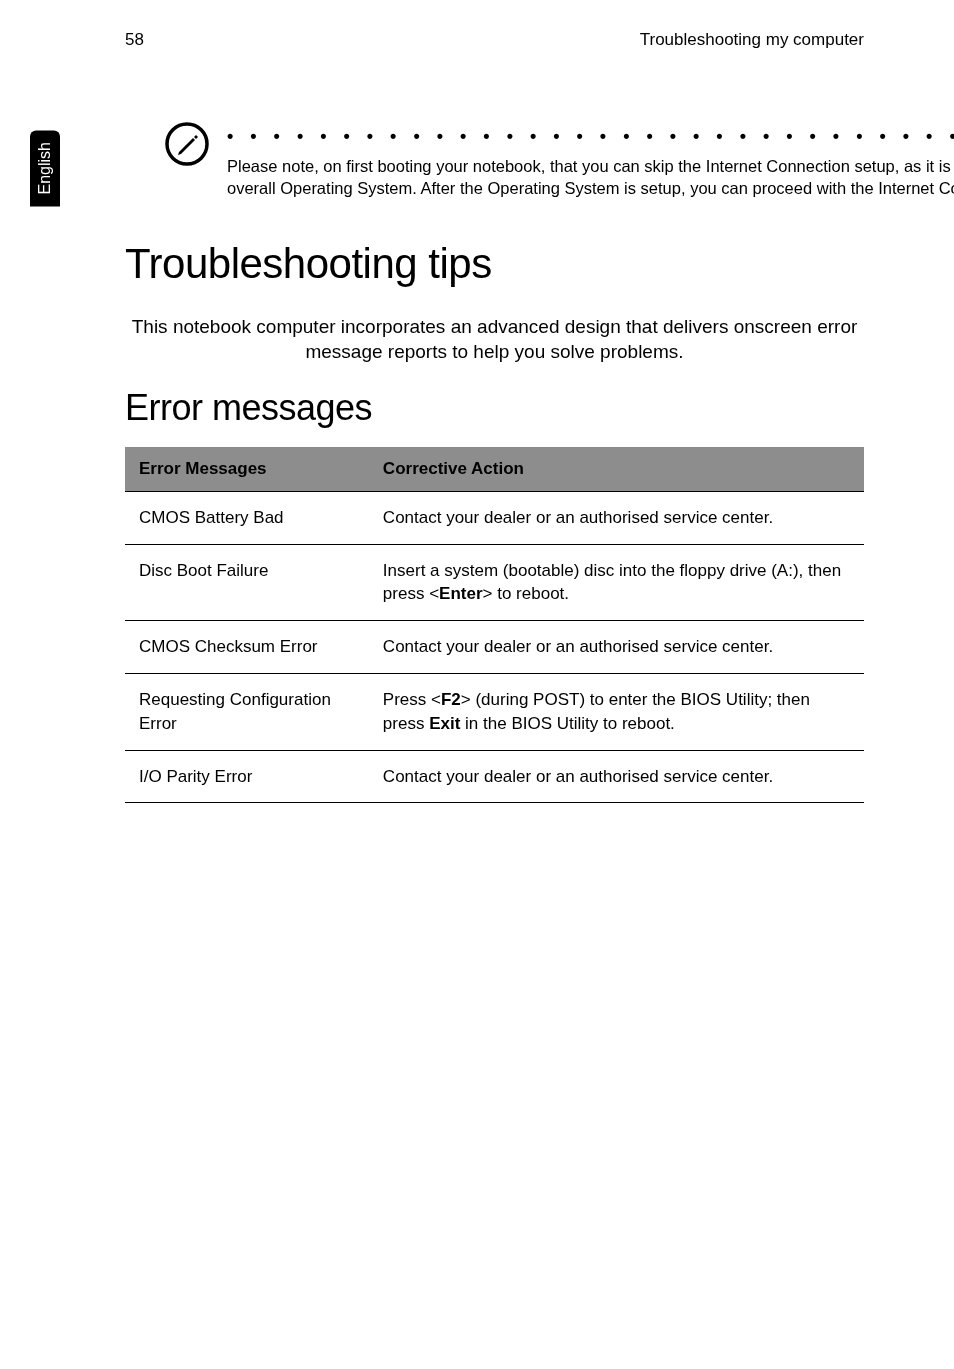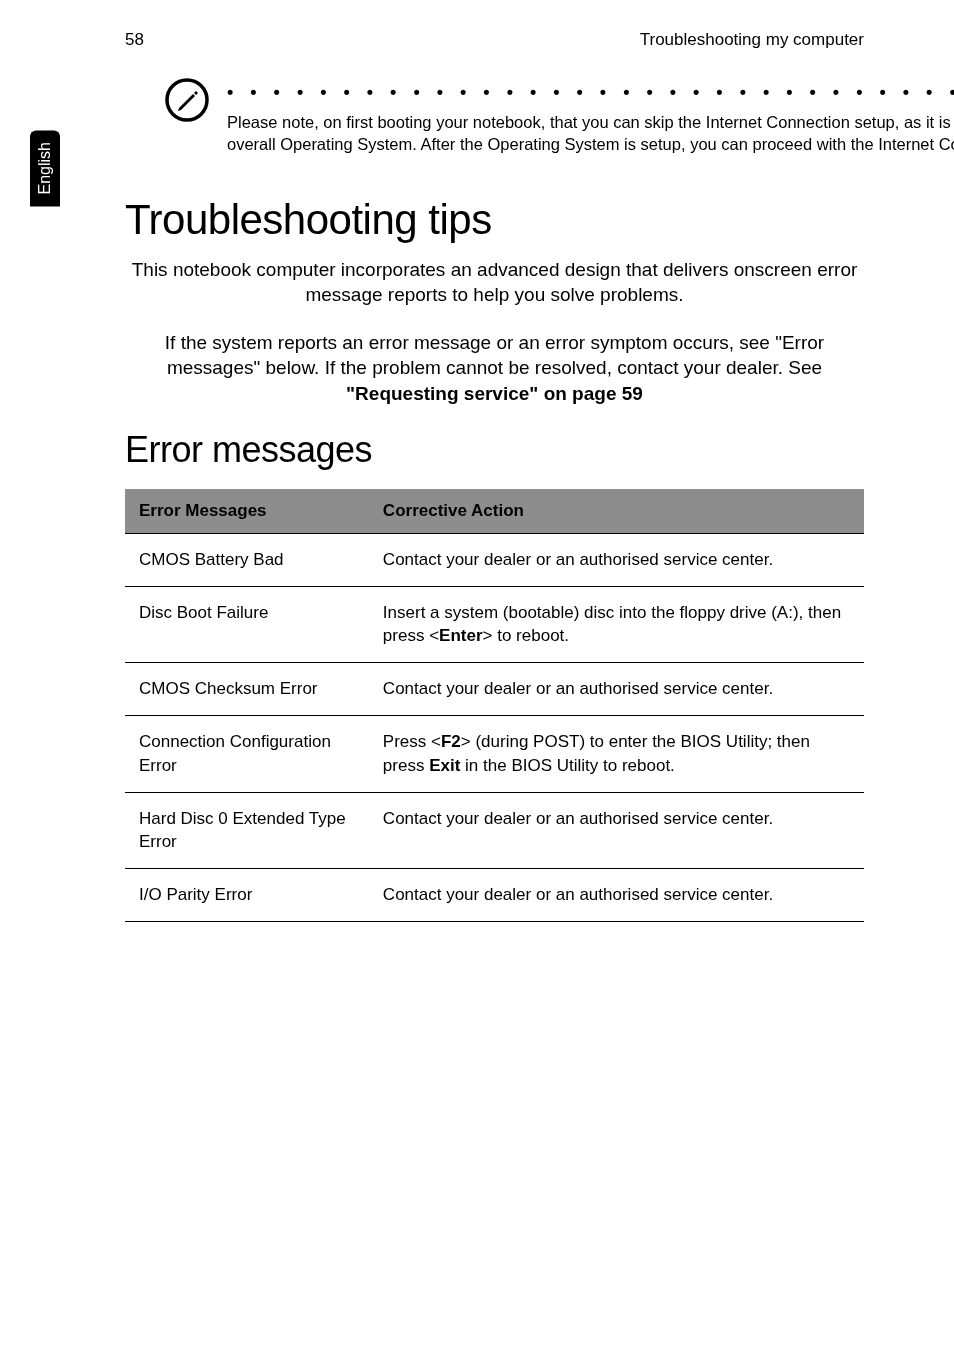--- a/index.html
+++ b/index.html
@@ -23,21 +23,21 @@
       font-size: 16px;
       border-radius: 0 0 6px 6px;
     }
     .content {
       padding: 30px 90px 30px 125px;
     }
     .header-row {
       display: flex;
       justify-content: space-between;
       font-size: 17px;
-      margin-bottom: 32px;
+      margin-bottom: 76px;
     }
     .note-block {
       display: flex;
       align-items: flex-start;
       gap: 18px;
       margin-bottom: 40px;
       padding-left: 40px;
     }
     .note-icon {
       flex-shrink: 0;
@@ -54,21 +54,21 @@
       margin-bottom: 8px;
       color: #000;
     }
     .note-text {
       font-size: 16.5px;
       line-height: 1.35;
     }
     h1.main-heading {
       font-size: 42px;
       font-weight: normal;
-      margin-bottom: 13px;
+      margin-bottom: 26px;
       letter-spacing: -0.5px;
     }
     h2.sub-heading {
       font-size: 36px;
       font-weight: normal;
       margin-bottom: 18px;
       letter-spacing: -0.5px;
     }
     p.body-para {
       font-size: 19px;
@@ -123,23 +123,20 @@
     <div class="note-right">
       <div class="dots-row">• • • • • • • • • • • • • • • • • • • • • • • • • • • • • • • • • • • • • • • • • • • • • •</div>
       <div class="note-text">Please note, on first booting your notebook, that you can skip the Internet Connection setup, as it is not necessary to affect the installation of your overall Operating System. After the Operating System is setup, you can proceed with the Internet Connection setup.</div>
     </div>
   </div>
 
   <h1 class="main-heading">Troubleshooting tips</h1>
 
   <p class="body-para">This notebook computer incorporates an advanced design that delivers onscreen error message reports to help you solve problems.</p>
 
-  <p class="body-para">
-    <span>If the system reports an error message or an error symptom occurs, see "Error messages" below. If the problem cannot be resolved, contact your dealer. See </span><span class="bold">"Requesting service" on page 59</span>
-  </p>
 
   <h2 class="sub-heading">Error messages</h2>
 
 
   <table class="err-table">
     <thead>
       <tr>
         <th>Error Messages</th>
         <th>Corrective Action</th>
       </tr>
@@ -153,28 +150,24 @@
         <td>Disc Boot Failure</td>
         <td>
           <span>Insert a system (bootable) disc into the floppy drive (A:), then press &lt;</span><span class="bold">Enter</span><span>&gt; to reboot.</span>
         </td>
       </tr>
       <tr>
         <td>CMOS Checksum Error</td>
         <td>Contact your dealer or an authorised service center.</td>
       </tr>
       <tr>
-        <td>Connection Configuration Error</td>
+        <td>Requesting Configuration Error</td>
         <td>
           <span>Press &lt;</span><span class="bold">F2</span><span>&gt; (during POST) to enter the BIOS Utility; then press </span><span class="bold">Exit</span><span> in the BIOS Utility to reboot.</span>
         </td>
-      </tr>
-      <tr>
-        <td>Hard Disc 0 Extended Type Error</td>
-        <td>Contact your dealer or an authorised service center.</td>
       </tr>
       <tr>
         <td>I/O Parity Error</td>
         <td>Contact your dealer or an authorised service center.</td>
       </tr>
     </tbody>
   </table>
 
 </div>
 

